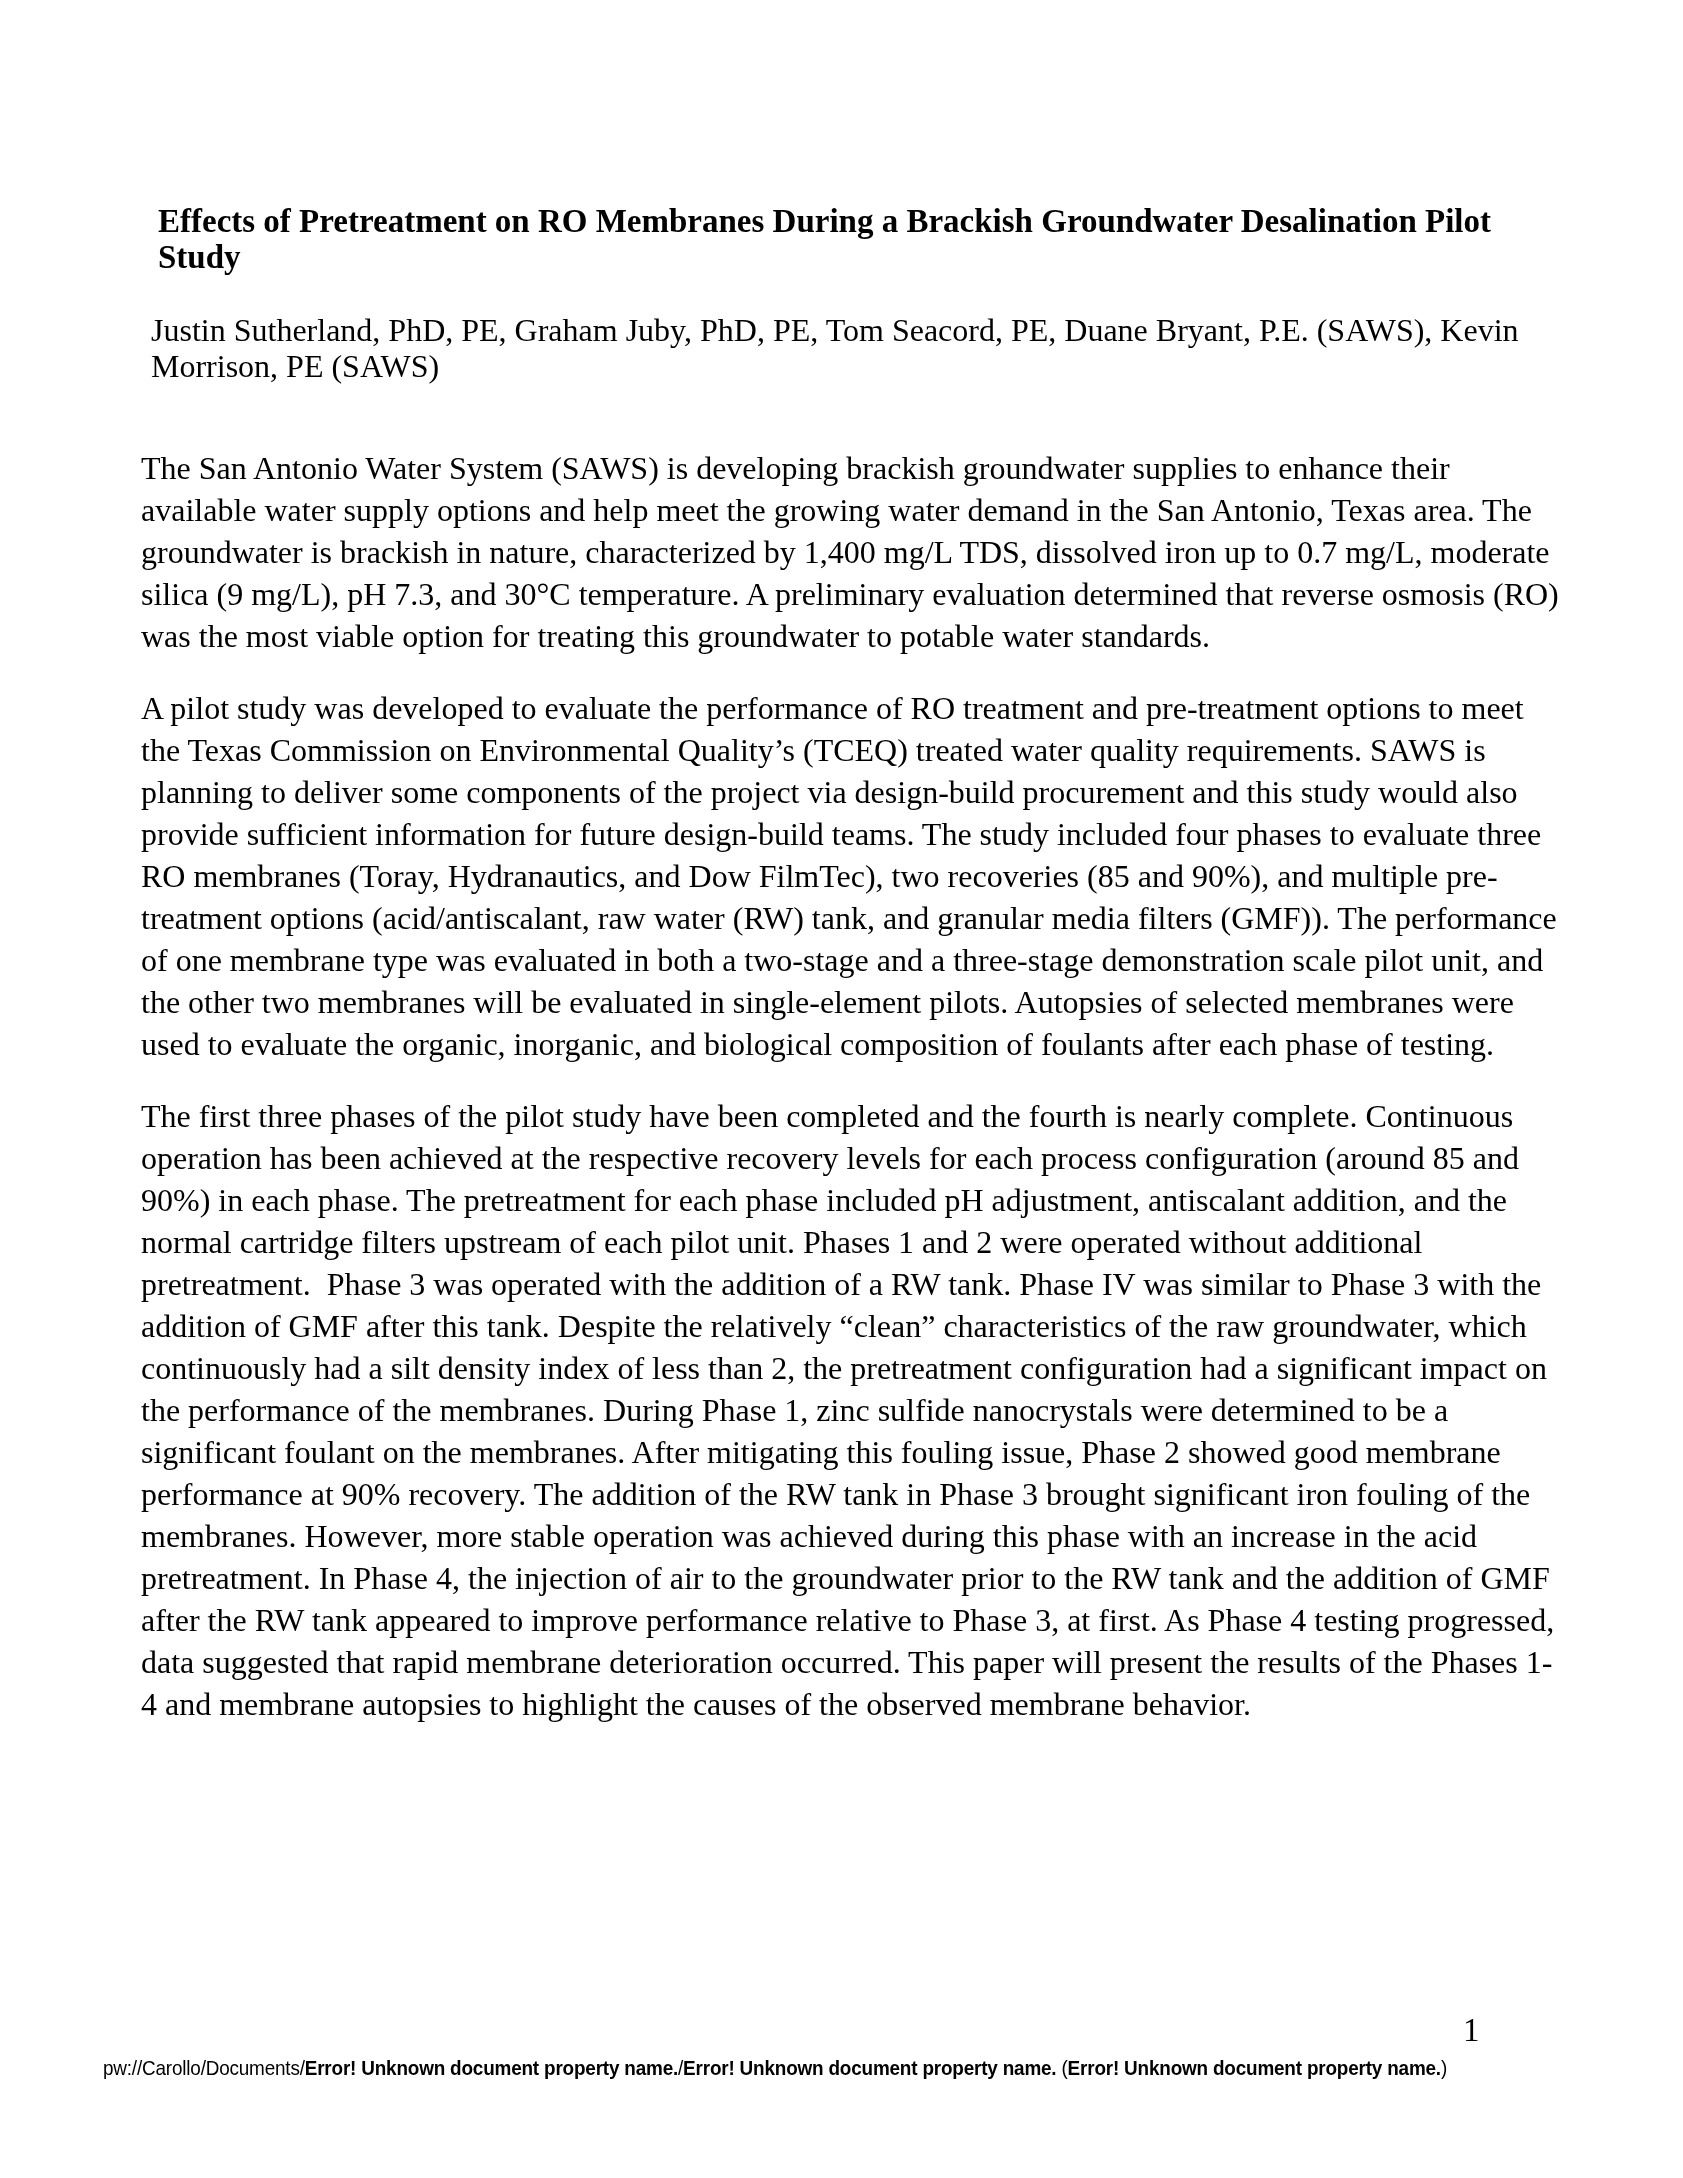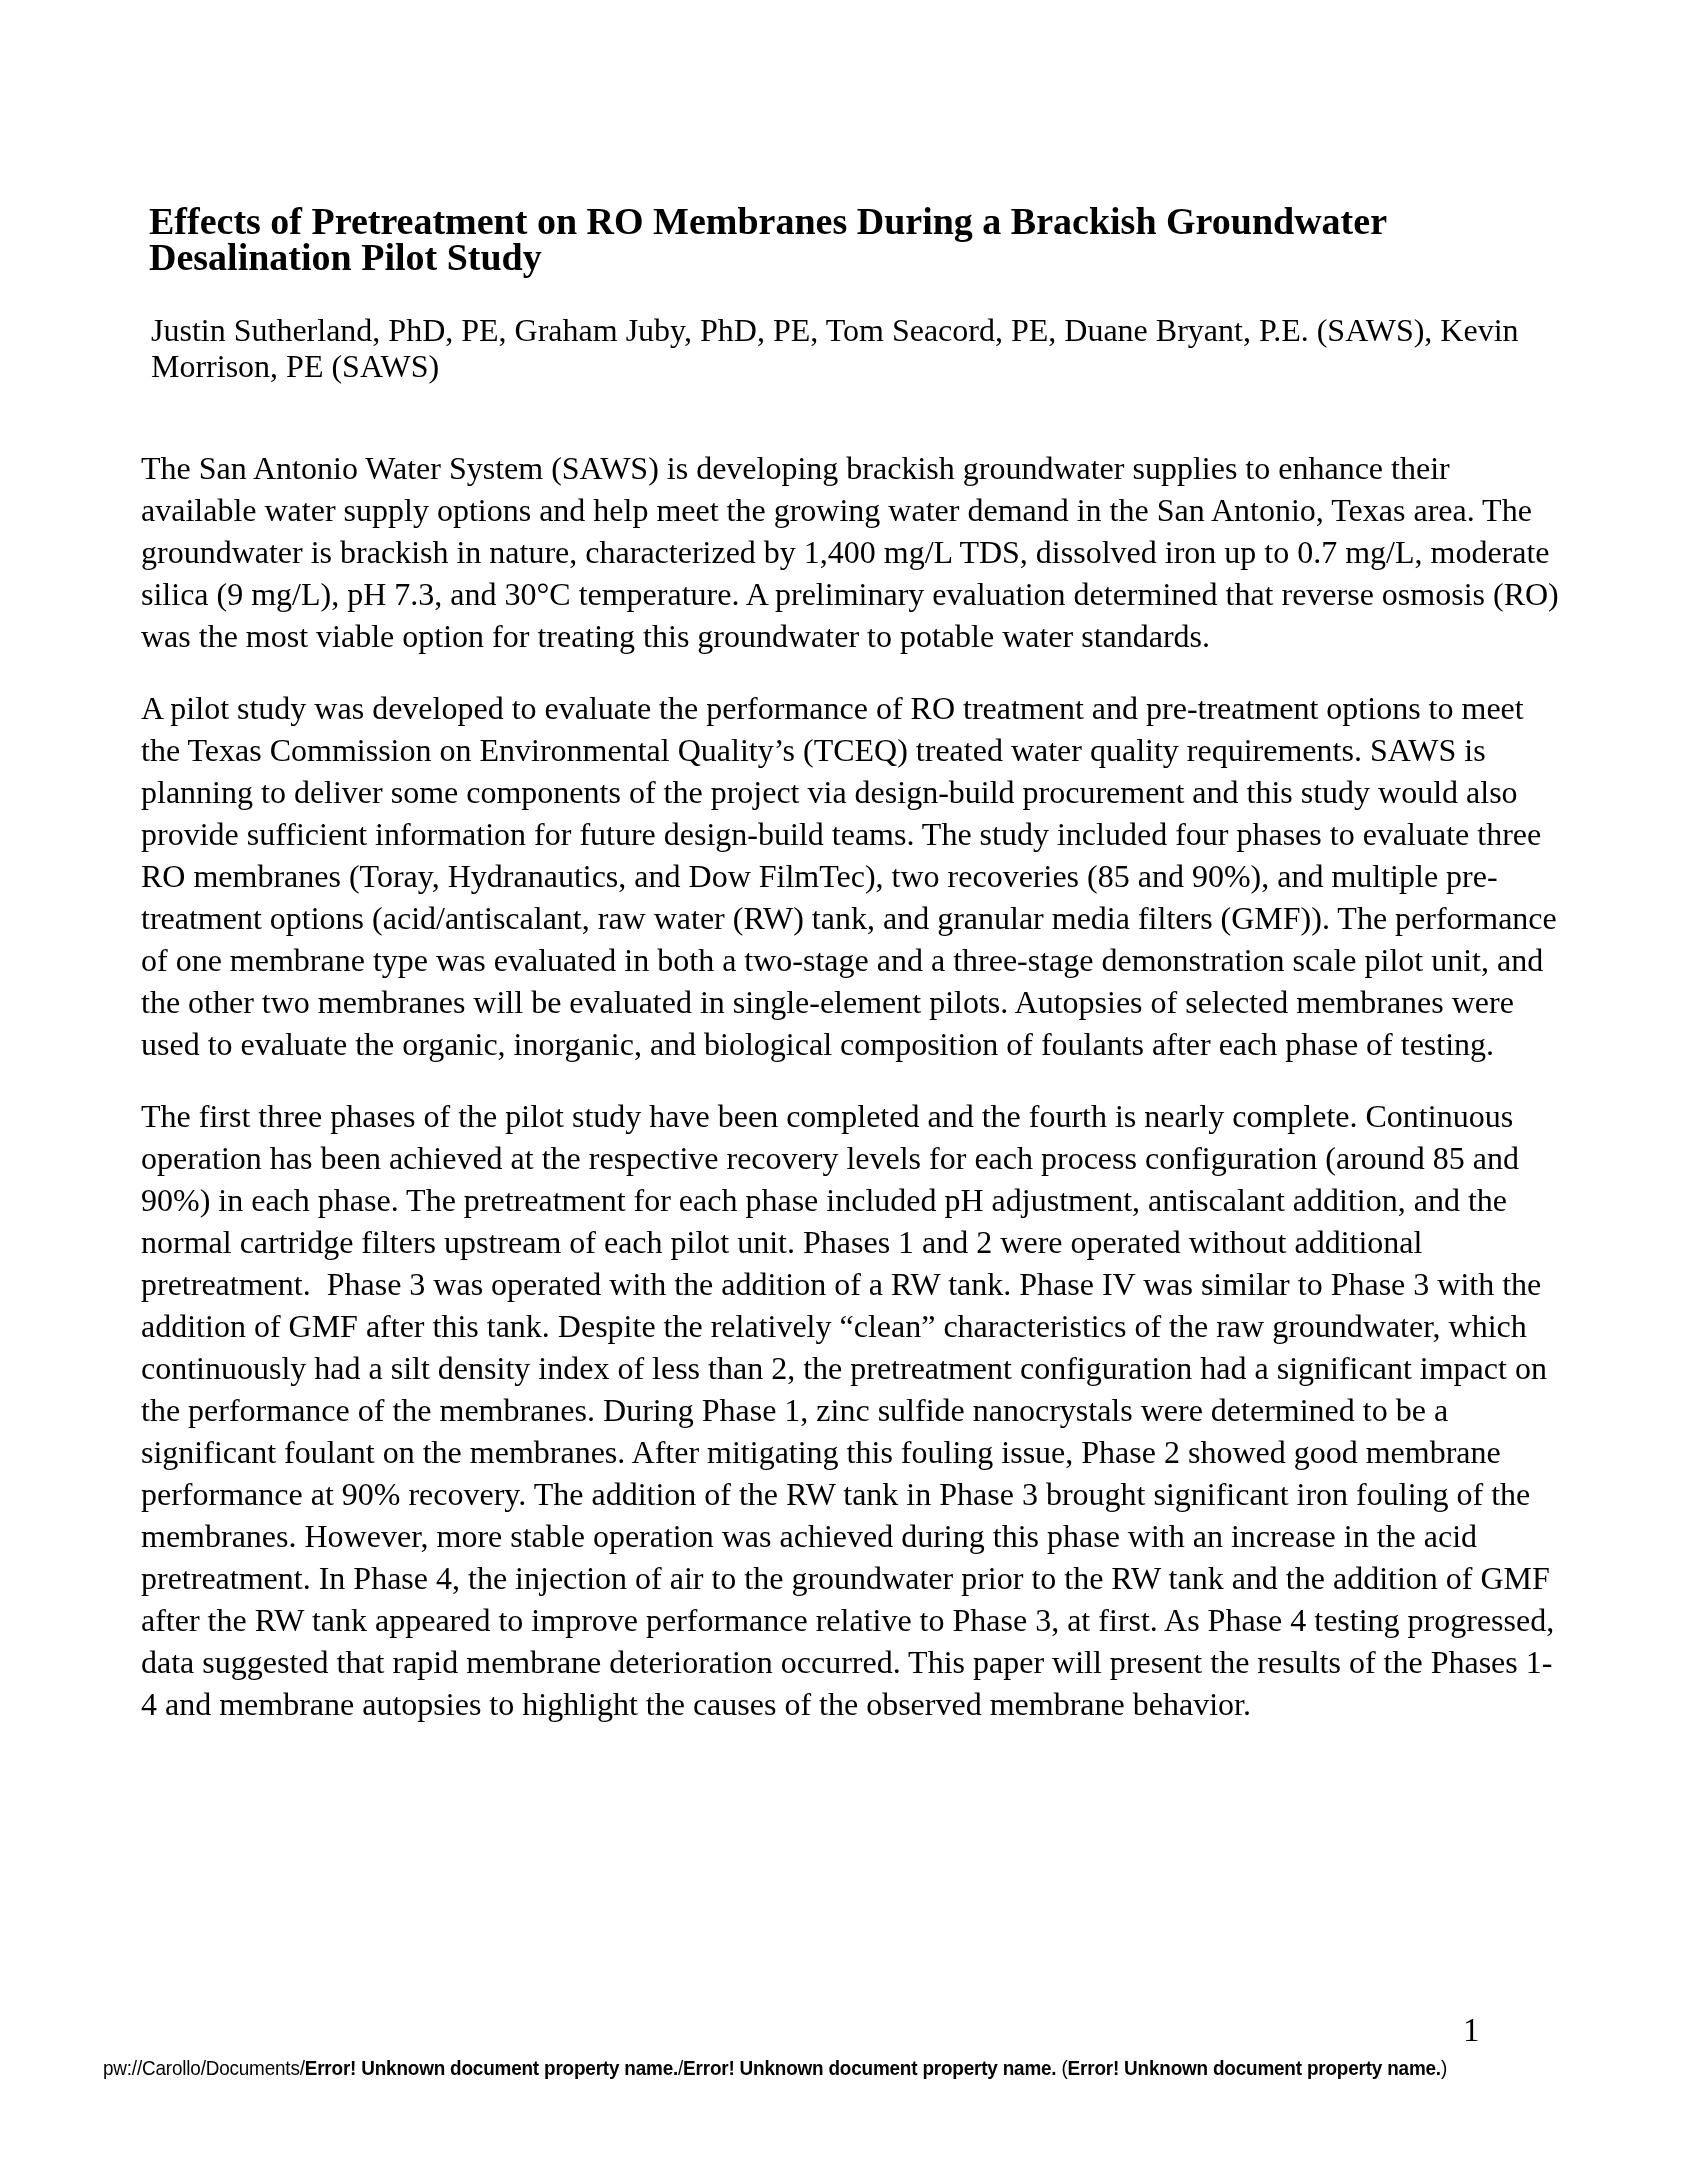--- a/index.html
+++ b/index.html
@@ -16,24 +16,24 @@
     font-family: "Liberation Serif", serif;
     overflow: hidden;
   }
   .content {
     position: absolute;
     left: 141px;
     top: 203px;
     width: 1426px;
   }
   .doc-title {
-    font-size: 38px;
+    font-size: 33px;
     font-weight: bold;
     line-height: 36px;
-    margin: 0 0 37px 8px;
+    margin: 0 0 37px 17px;
   }
   .authors {
     font-size: 32px;
     line-height: 36px;
     margin: 0 0 63px 10px;
   }
   .para {
     font-size: 32px;
     line-height: 42px;
     margin: 0 0 30px 0;

